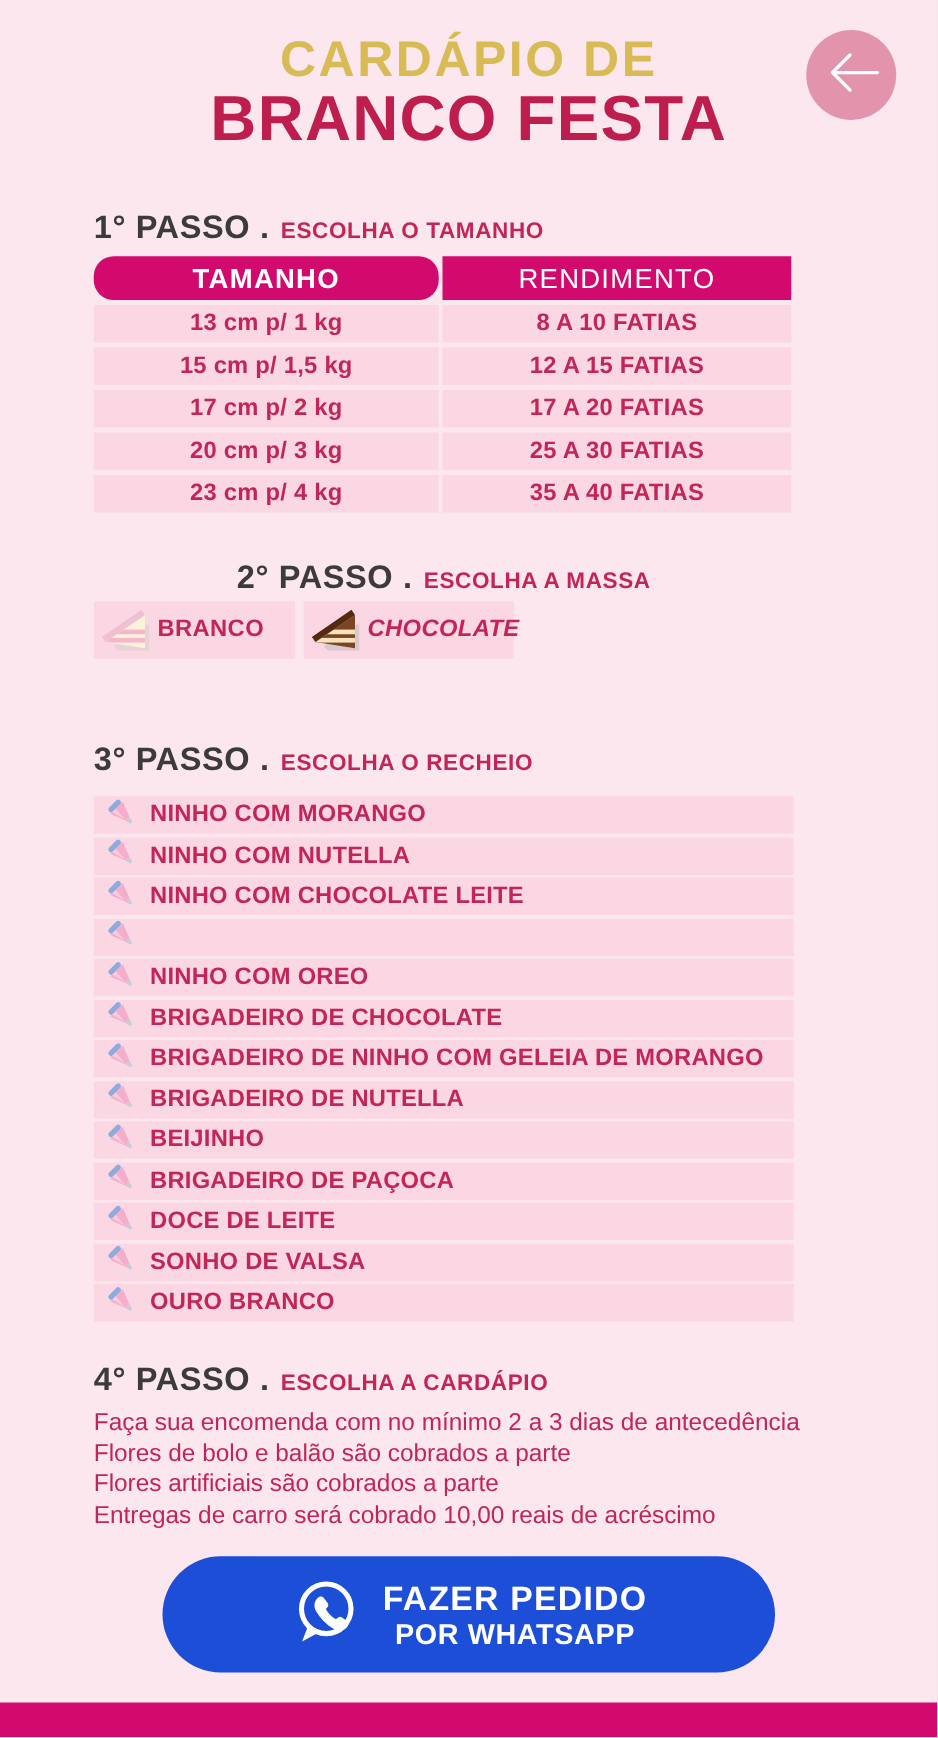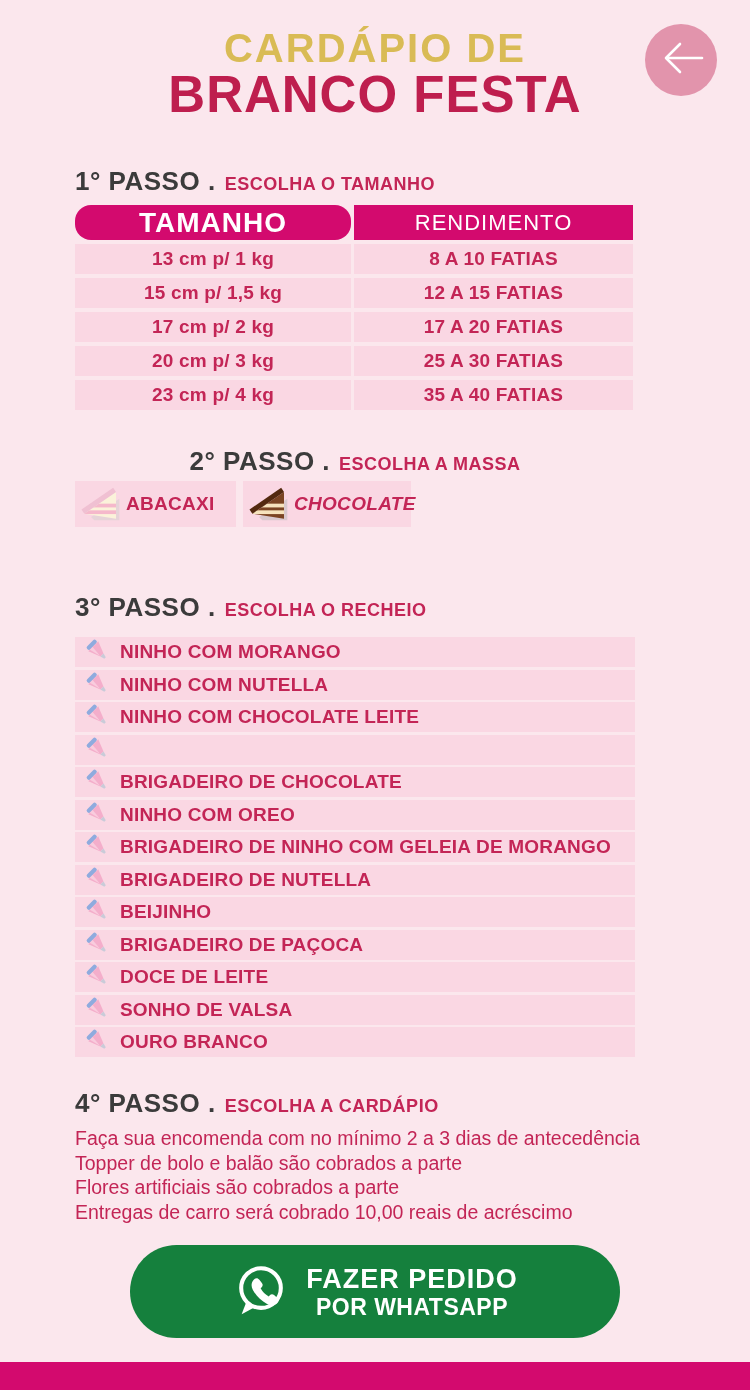--- a/index.html
+++ b/index.html
@@ -18,40 +18,40 @@
     cursor:pointer;
   }
   
   .step-heading { position:absolute; left:75px; width:560px; display:flex; align-items:baseline; gap:9px; white-space:nowrap; }
   .step-label { font-size:26px; font-weight:700; color:#3B3B3B; letter-spacing:.5px; }
   .step-title { font-size:18px; font-weight:700; color:#C32556; letter-spacing:.5px; }
   
   .size-table { position:absolute; top:205px; left:75px; width:558px;
     display:grid; grid-template-columns:276px 279px; column-gap:3px; row-gap:4px; }
   .st-head { height:35px; background:#D30A6E; color:#fff; display:flex; align-items:center; justify-content:center; }
-  .st-head.col0 { font-size:28px; font-weight:700; letter-spacing:1px;border-radius:16px; }
+  .st-head.col0 { font-size:22px; font-weight:700; letter-spacing:1px;border-radius:16px; }
   .st-head.col1 { font-size:22px; font-weight:400; letter-spacing:1px; }
   .st-cell { height:30px; background:#FAD7E3; color:#C32556; font-size:19px; font-weight:700;
     display:flex; align-items:center; justify-content:center; letter-spacing:.2px; }
   
   .pills { position:absolute; top:481px; left:75px; width:560px; display:flex; gap:7px; }
   .pill { height:46px; background:#FAD7E3; display:flex; align-items:center; padding-left:6px; box-sizing:border-box; cursor:pointer; }
   .pill-1 { width:161px; } .pill-2 { width:168px;font-style:italic; } .pill-3 { width:224px; }
   .pill-label { font-size:19px; font-weight:700; color:#C32556; margin-left:5px; letter-spacing:.3px; }
   
   .recheio-list { position:absolute; top:637px; left:75px; width:560px; display:flex; flex-direction:column; gap:2.5px; }
   .recheio-item { height:30px; background:#FAD7E3; display:flex; align-items:center; padding-left:8px; box-sizing:border-box; cursor:pointer; }
   .recheio-item .txt { font-size:19px; font-weight:700; color:#C32556; margin-left:9px; letter-spacing:.2px; }
   
   .notes { position:absolute; top:1126px; left:75px; width:580px; }
   .note-line { font-size:19.5px; color:#C32556; line-height:24.5px; font-weight:400; }
   
   .cta {
     position:absolute; top:1245px; left:130px; width:490px; height:93px;
-    background:#15803d; border-radius:47px; display:flex; align-items:center; justify-content:center;
+    background:#1d4ed8; border-radius:47px; display:flex; align-items:center; justify-content:center;
     gap:16px; cursor:pointer;
   }
   .cta-text { text-align:center; color:#fff; }
   .cta-line1 { font-size:27px; font-weight:800; letter-spacing:1px; line-height:30px; }
   .cta-line2 { font-size:23px; font-weight:700; letter-spacing:.5px; line-height:26px; }
   .bottom-bar { position:absolute; left:0; bottom:0; width:750px; height:28px; background:#D30A6E; }
 </style>
 </head>
 <body>
 
@@ -108,21 +108,21 @@
             </defs>
           <polygon points="12,42 46,20 46,46 16,46" fill="#E6D3D8"></polygon>
           <polygon points="4,38 42,12 42,44" fill="#FBF2DA"></polygon>
           <g clip-path="url(#clipB)">
             <rect x="0" y="26" width="48" height="4.5" fill="#F5B8CB"></rect>
             <rect x="0" y="34" width="48" height="4.5" fill="#F5B8CB"></rect>
           </g>
           <polygon points="0.6,33 38.6,7 42,12 4,38" fill="#F0C0D2"></polygon>
         </svg>
       </span>
-      <span class="pill-label">ABACAXI</span>
+      <span class="pill-label">BRANCO</span>
     </div>
     <div class="pill pill-2">
       <span>
         <svg width="40" height="40" viewBox="0 0 48 48">
           <defs>
               <clipPath id="clipC">
                 <polygon points="4,38 42,12 42,44"></polygon>
               </clipPath>
             </defs>
           <polygon points="12,42 46,20 46,46 16,46" fill="#D9C8CE"></polygon>
@@ -190,32 +190,32 @@
     </div>
     <div class="recheio-item">
       <span><svg width="28" height="28" viewBox="-3 -3 32 32">
             <g transform="rotate(-45 13 13)">
               <rect x="6" y="2" width="14" height="5" rx="2.2" fill="#8FABDE"></rect>
               <polygon points="5,7 21,7 15.5,21 10.5,21" fill="#F4AECB"></polygon>
               <polygon points="7.5,7 12,7 10.8,20" fill="#F9CBDD"></polygon>
               <polygon points="10.5,21 15.5,21 14.2,26 11.8,26" fill="#C9CBD8"></polygon>
             </g>
           </svg></span>
+      <span class="txt">NINHO COM OREO</span>
+    </div>
+    <div class="recheio-item">
+      <span><svg width="28" height="28" viewBox="-3 -3 32 32">
+            <g transform="rotate(-45 13 13)">
+              <rect x="6" y="2" width="14" height="5" rx="2.2" fill="#8FABDE"></rect>
+              <polygon points="5,7 21,7 15.5,21 10.5,21" fill="#F4AECB"></polygon>
+              <polygon points="7.5,7 12,7 10.8,20" fill="#F9CBDD"></polygon>
+              <polygon points="10.5,21 15.5,21 14.2,26 11.8,26" fill="#C9CBD8"></polygon>
+            </g>
+          </svg></span>
       <span class="txt">BRIGADEIRO DE CHOCOLATE</span>
-    </div>
-    <div class="recheio-item">
-      <span><svg width="28" height="28" viewBox="-3 -3 32 32">
-            <g transform="rotate(-45 13 13)">
-              <rect x="6" y="2" width="14" height="5" rx="2.2" fill="#8FABDE"></rect>
-              <polygon points="5,7 21,7 15.5,21 10.5,21" fill="#F4AECB"></polygon>
-              <polygon points="7.5,7 12,7 10.8,20" fill="#F9CBDD"></polygon>
-              <polygon points="10.5,21 15.5,21 14.2,26 11.8,26" fill="#C9CBD8"></polygon>
-            </g>
-          </svg></span>
-      <span class="txt">NINHO COM OREO</span>
     </div>
     <div class="recheio-item">
       <span><svg width="28" height="28" viewBox="-3 -3 32 32">
             <g transform="rotate(-45 13 13)">
               <rect x="6" y="2" width="14" height="5" rx="2.2" fill="#8FABDE"></rect>
               <polygon points="5,7 21,7 15.5,21 10.5,21" fill="#F4AECB"></polygon>
               <polygon points="7.5,7 12,7 10.8,20" fill="#F9CBDD"></polygon>
               <polygon points="10.5,21 15.5,21 14.2,26 11.8,26" fill="#C9CBD8"></polygon>
             </g>
           </svg></span>
@@ -289,21 +289,21 @@
     </div>
   </div>
 
   <div class="step-heading" style="top:1088px;">
     <span class="step-label">4° PASSO .</span>
     <span class="step-title">ESCOLHA A CARDÁPIO</span>
   </div>
 
   <div class="notes">
     <div class="note-line">Faça sua encomenda com no mínimo 2 a 3 dias de antecedência</div>
-    <div class="note-line">Topper de bolo e balão são cobrados a parte</div>
+    <div class="note-line">Flores de bolo e balão são cobrados a parte</div>
     <div class="note-line">Flores artificiais são cobrados a parte</div>
     <div class="note-line">Entregas de carro será cobrado 10,00 reais de acréscimo</div>
   </div>
 
   <div class="cta">
     <span>
       <svg width="58" height="58" viewBox="0 0 60 60">
         <circle cx="30" cy="28" r="20.5" fill="none" stroke="#ffffff" stroke-width="4.2"></circle>
         <polygon points="15,42 10,55 25,47" fill="#ffffff"></polygon>
         <path fill="#ffffff" d="M22.5,19.5 c2,-2.2 4.2,-2.1 5.8,0 l2.6,3.2 c1.3,1.6 1,3.2 -0.4,4.6 l-0.9,0.9 c1.9,3.6 4.8,6.5 8.4,8.4 l0.9,-0.9 c1.4,-1.4 3,-1.7 4.6,-0.4 l3.2,2.6 c2.1,1.6 2.2,3.8 0,5.8 c-2.7,2.5 -6.8,3 -10.4,0.9 c-6.2,-3.6 -11.1,-8.5 -14.7,-14.7 c-2.1,-3.6 -1.7,-7.7 0.9,-10.4 z"></path>

